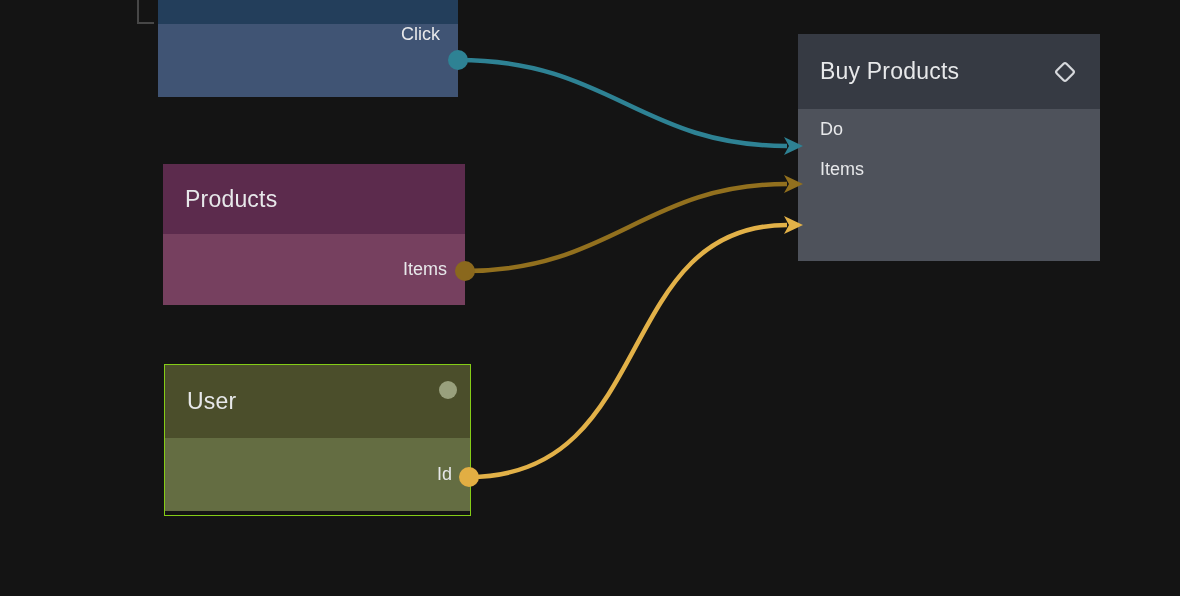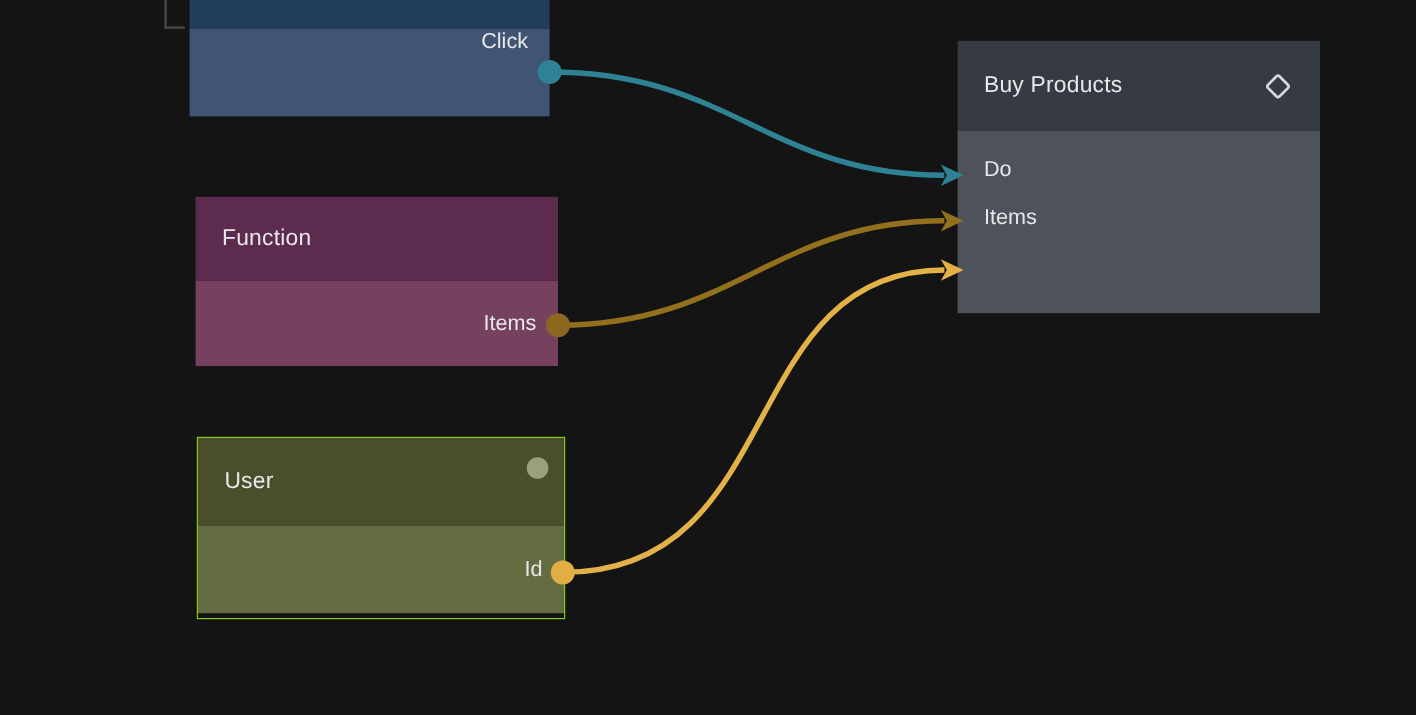--- a/index.html
+++ b/index.html
@@ -23,21 +23,21 @@
   }
 
   .node {
     position: absolute;
     color: #e7e8ea;
   }
   .node-header {
     display: flex;
     align-items: center;
     padding: 0 22px;
-    font-size: 19px;
+    font-size: 23px;
     letter-spacing: 0.2px;
   }
   .node-body { position: relative; }
 
   .port-row {
     display: flex;
     align-items: center;
     font-size: 18px;
   }
   .port-row.output { justify-content: flex-end; padding-right: 18px; }
@@ -61,21 +61,21 @@
     position: absolute;
     right: 13px; top: 16px;
     width: 18px; height: 18px;
     border-radius: 50%;
     background: #99a07d;
   }
 
   
   .node-buy { left: 798px; top: 34px; width: 302px; height: 227px; }
   .node-buy .node-header { height: 75px; background: #363a43; }
-  .node-buy .node-body   { height: 152px; background: #4e525b; padding-top: 12px; }
+  .node-buy .node-body   { height: 152px; background: #4e525b; padding-top: 0; }
   .node-buy .port-row { height: 40px; }
 
   .diamond-icon { margin-left: auto; display: flex; align-items: center; }
 
   .wires {
     position: absolute;
     left: 0; top: 0;
     width: 1180px; height: 596px;
     pointer-events: none;
   }
@@ -92,21 +92,21 @@
     <div class="node-header"></div>
     <div class="node-body">
       <div class="port-row output">
         <span>Click</span>
       </div>
     </div>
   </div>
 
   <div class="node node-function">
     <div class="node-header">
-      <span>Function</span>
+      <span>Products</span>
     </div>
     <div class="node-body">
       <div class="port-row output">
         <span>Items</span>
       </div>
     </div>
   </div>
 
   <div class="node node-user">
     <div class="node-header">

